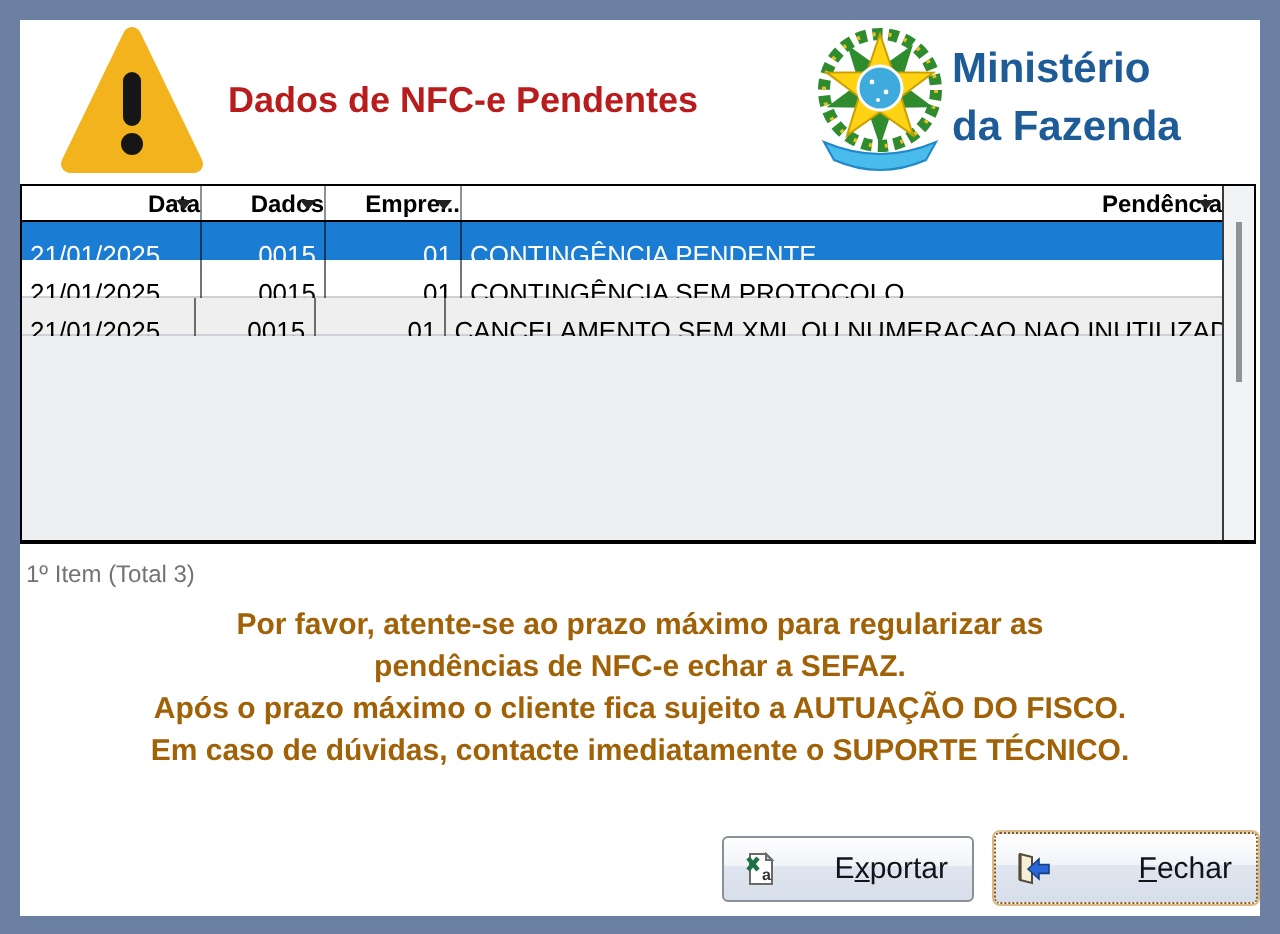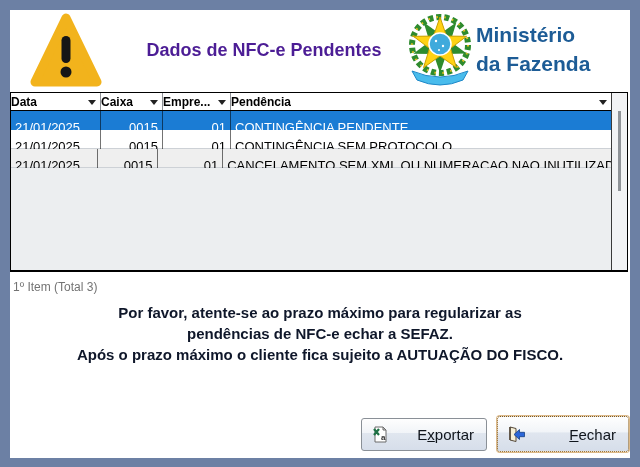--- a/index.html
+++ b/index.html
@@ -3,34 +3,34 @@
 <meta charset="utf-8">
 <style>
   * { margin:0; padding:0; box-sizing:border-box; }
   body { width:640px; height:467px; font-family:"Liberation Sans","DejaVu Sans",sans-serif; }
 
   .dialog { position:relative; width:640px; height:467px; background:#6C80A4; overflow:hidden; }
   .inner  { position:absolute; left:10px; top:10px; width:620px; height:448px; background:#ffffff; }
 
   
   .warn-triangle { position:absolute; left:20px; top:0px; width:72px; height:80px; }
-  .dlg-title { position:absolute; left:104px; top:30px; width:300px; text-align:center;
-               font-size:18px; font-weight:bold; color:#4c1d95; }
+  .dlg-title { position:absolute; left:104px; top:30px; width:300px; text-align:left;
+               font-size:18px; font-weight:bold; color:#b91c1c; }
   .logo-emblem { position:absolute; left:396px; top:3px; width:68px; height:76px; }
   .ministry { position:absolute; left:466px; top:10px; width:160px;
               font-size:21px; font-weight:bold; color:#1d5c96; line-height:29px; }
 
   
   .grid { position:absolute; left:0px; top:82px; width:618px; height:180px;
           border:1px solid #000; border-bottom:2px solid #000; background:#eceef0;
           display:flex; font-size:13px; }
   .grid-main { flex:1 1 auto; display:flex; flex-direction:column; overflow:hidden; }
   .grid-header { display:flex; height:18px; background:#ffffff; border-bottom:1px solid #000;
                  font-weight:bold; font-size:12px; color:#000; }
-  .hcell { display:flex; align-items:center; justify-content:flex-start; position:relative;
+  .hcell { display:flex; align-items:center; justify-content:flex-end; position:relative;
            border-right:1px solid #8e9196; height:100%; }
   .hcell .harrow { position:absolute; right:4px; top:7px; width:0; height:0;
                    border-left:4px solid transparent; border-right:4px solid transparent;
                    border-top:5px solid #222; }
   .col-data  { width:90px; }
   .col-caixa { width:62px; }
   .col-empre { width:68px; }
   .col-pend  { flex:1 1 auto; }
   .grid-row { display:flex; height:19px; background:#ffffff; border-bottom:1px solid #cdd1d6; }
   .grid-row.alt { background:#efefef; }
@@ -38,21 +38,21 @@
   .cell { display:flex; align-items:center; border-right:1px solid rgba(0,0,0,0.55);
           height:100%; padding:16px 4px; white-space:nowrap; overflow:hidden; }
   .cell.num { justify-content:flex-end; }
   .grid-fill { flex:1 1 auto; background:#eceef0; }
   .vscroll { flex:0 0 16px; background:#f2f3f5; border-left:1px solid #3a3a3a; position:relative; }
   .vthumb { position:absolute; left:6px; top:18px; width:3px; height:80px; background:#8f9398; }
 
   
   .status-text { position:absolute; left:3px; top:270px; font-size:12px; color:#737373; }
   .warn-block { position:absolute; left:0; top:292px; width:620px; text-align:center;
-                font-size:15px; font-weight:bold; color:#0f172a; line-height:21px; }
+                font-size:15px; font-weight:bold; color:#a16207; line-height:21px; }
 
   
   .btn { position:absolute; display:flex; align-items:center; cursor:default;
          border:1px solid #8a9097; border-radius:3px; font-size:15px; color:#10151c;
          background:linear-gradient(#fefefe, #f1f4f8 45%, #e0e6ef 46%, #d6deea); }
   .btn-export { left:351px; top:408px; width:126px; height:33px; }
   .btn-close  { left:487px; top:406px; width:132px; height:36px;
                 border:1px dotted #8a5a10; box-shadow:0 0 0 1px #dcb988; }
   .btn svg { margin-left:10px; flex:0 0 auto; }
   .btn-label { flex:1 1 auto; text-align:right; margin-right:12px; }
@@ -91,21 +91,21 @@
 
     <div class="grid">
       <div class="grid-main">
 
         <div class="grid-header">
           <div class="hcell col-data">
             <span>Data</span>
             <span class="harrow"></span>
           </div>
           <div class="hcell col-caixa">
-            <span>Caixa</span>
+            <span>Dados</span>
             <span class="harrow"></span>
           </div>
           <div class="hcell col-empre">
             <span>Empre...</span>
             <span class="harrow"></span>
           </div>
           <div class="hcell col-pend" style="border-right:none;">
             <span>Pendência</span>
             <span class="harrow"></span>
           </div>
@@ -139,20 +139,21 @@
         <div class="vthumb"></div>
       </div>
     </div>
 
     <div class="status-text">1º Item (Total 3)</div>
 
     <div class="warn-block">
       <div>Por favor, atente-se ao prazo máximo para regularizar as</div>
       <div>pendências de NFC-e echar a SEFAZ.</div>
       <div>Após o prazo máximo o cliente fica sujeito a AUTUAÇÃO DO FISCO.</div>
+      <div>Em caso de dúvidas, contacte imediatamente o SUPORTE TÉCNICO.</div>
     </div>
 
     <div class="btn btn-export">
       <svg width="17" height="17" viewBox="0 0 17 17">
         <path d="M3,1 L11,1 L14,4 L14,16 L3,16 Z" fill="#ffffff" stroke="#6a6a6a" stroke-width="1"></path>
         <path d="M11,1 L11,4 L14,4 Z" fill="#d8d8d8" stroke="#6a6a6a" stroke-width="1"></path>
         <path d="M2,3 L7,9 M7,3 L2,9" stroke="#1e7145" stroke-width="2.2"></path>
         <text x="9" y="14" font-size="8" font-weight="bold" fill="#333" font-family="'Liberation Sans',sans-serif">a</text>
       </svg>
       <span class="btn-label"><span>E</span><span class="accel">x</span><span>portar</span></span>

